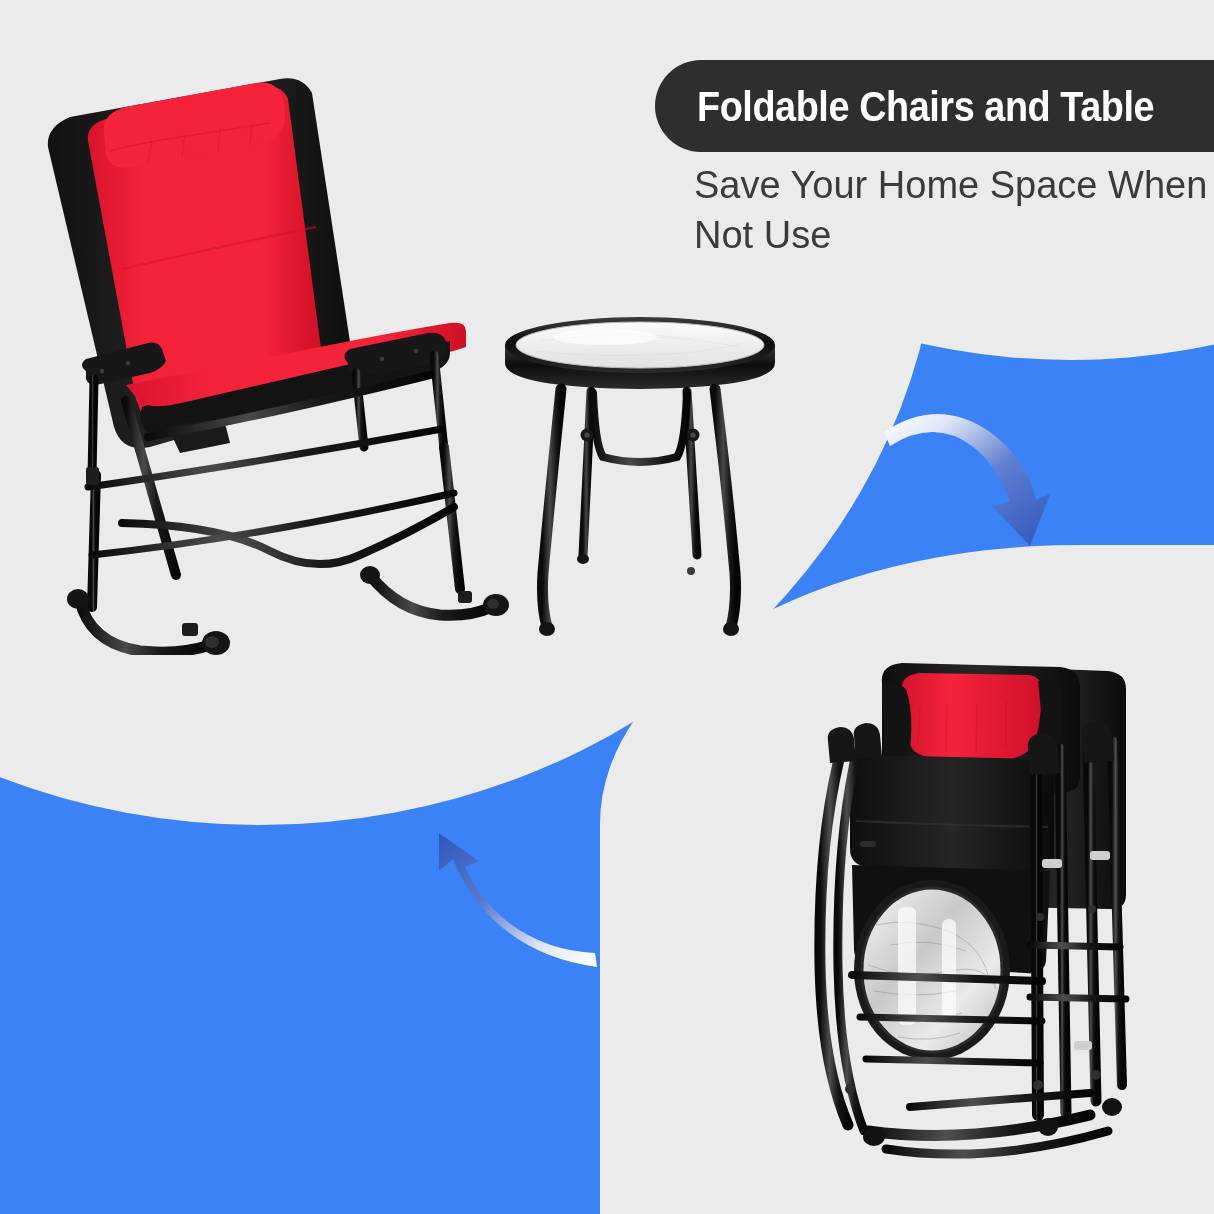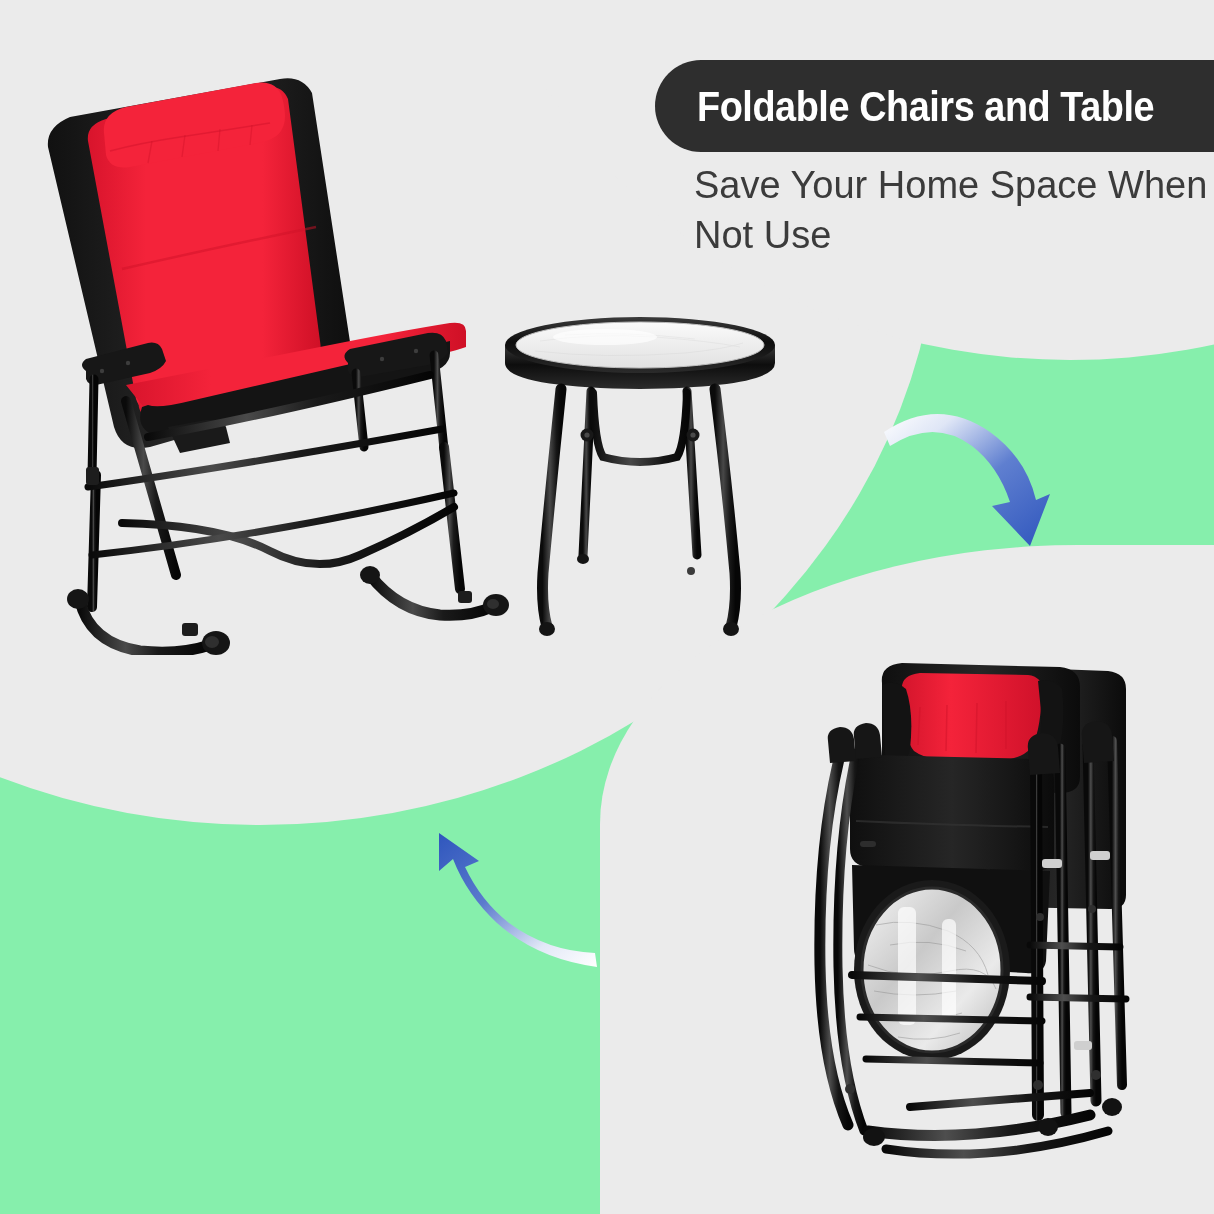--- a/index.html
+++ b/index.html
@@ -2,21 +2,21 @@
 <html><head>
 <meta charset="utf-8">
 <style>
   html,body{margin:0;padding:0;background:#fff;}
   body{font-family:"Liberation Sans","DejaVu Sans",sans-serif;}
 
   #stage{
     position:relative;
     width:1214px;height:1214px;
     overflow:hidden;
-    background:#86efac;
+    background:#3b82f6;
   }
 
   
   .bg-layer{position:absolute;inset:0;}
 
   .blob-topleft{
     position:absolute;
     left:-420px;top:-430px;
     width:1360px;height:1255px;
     background:#ebebeb;

